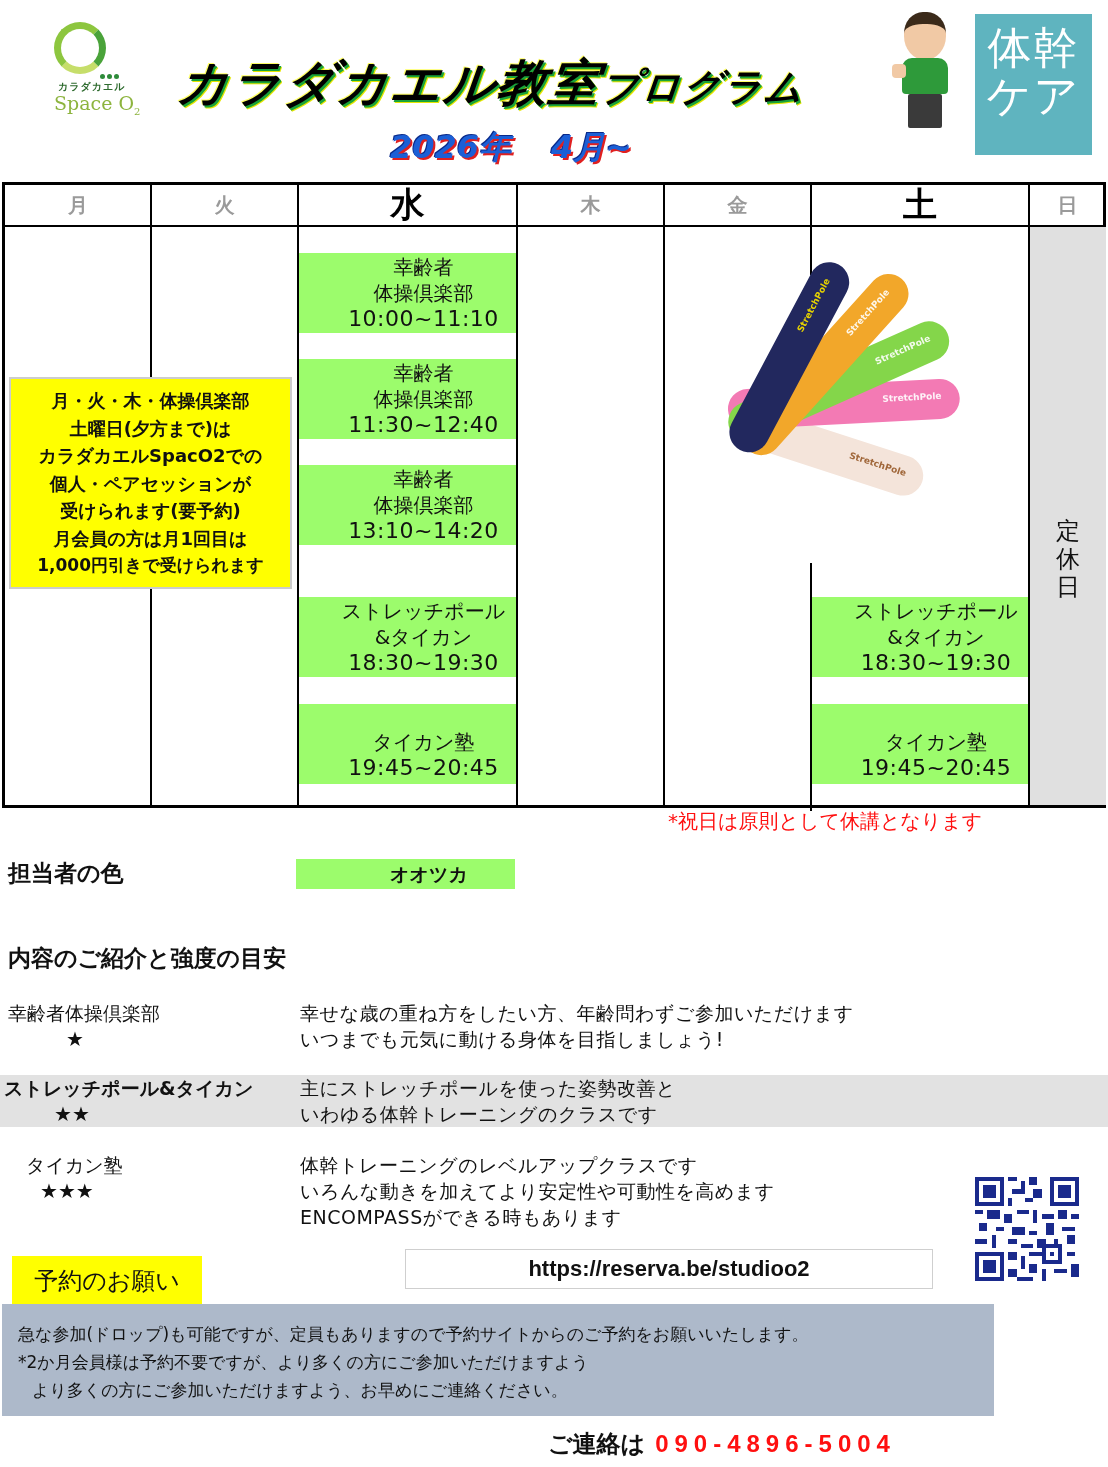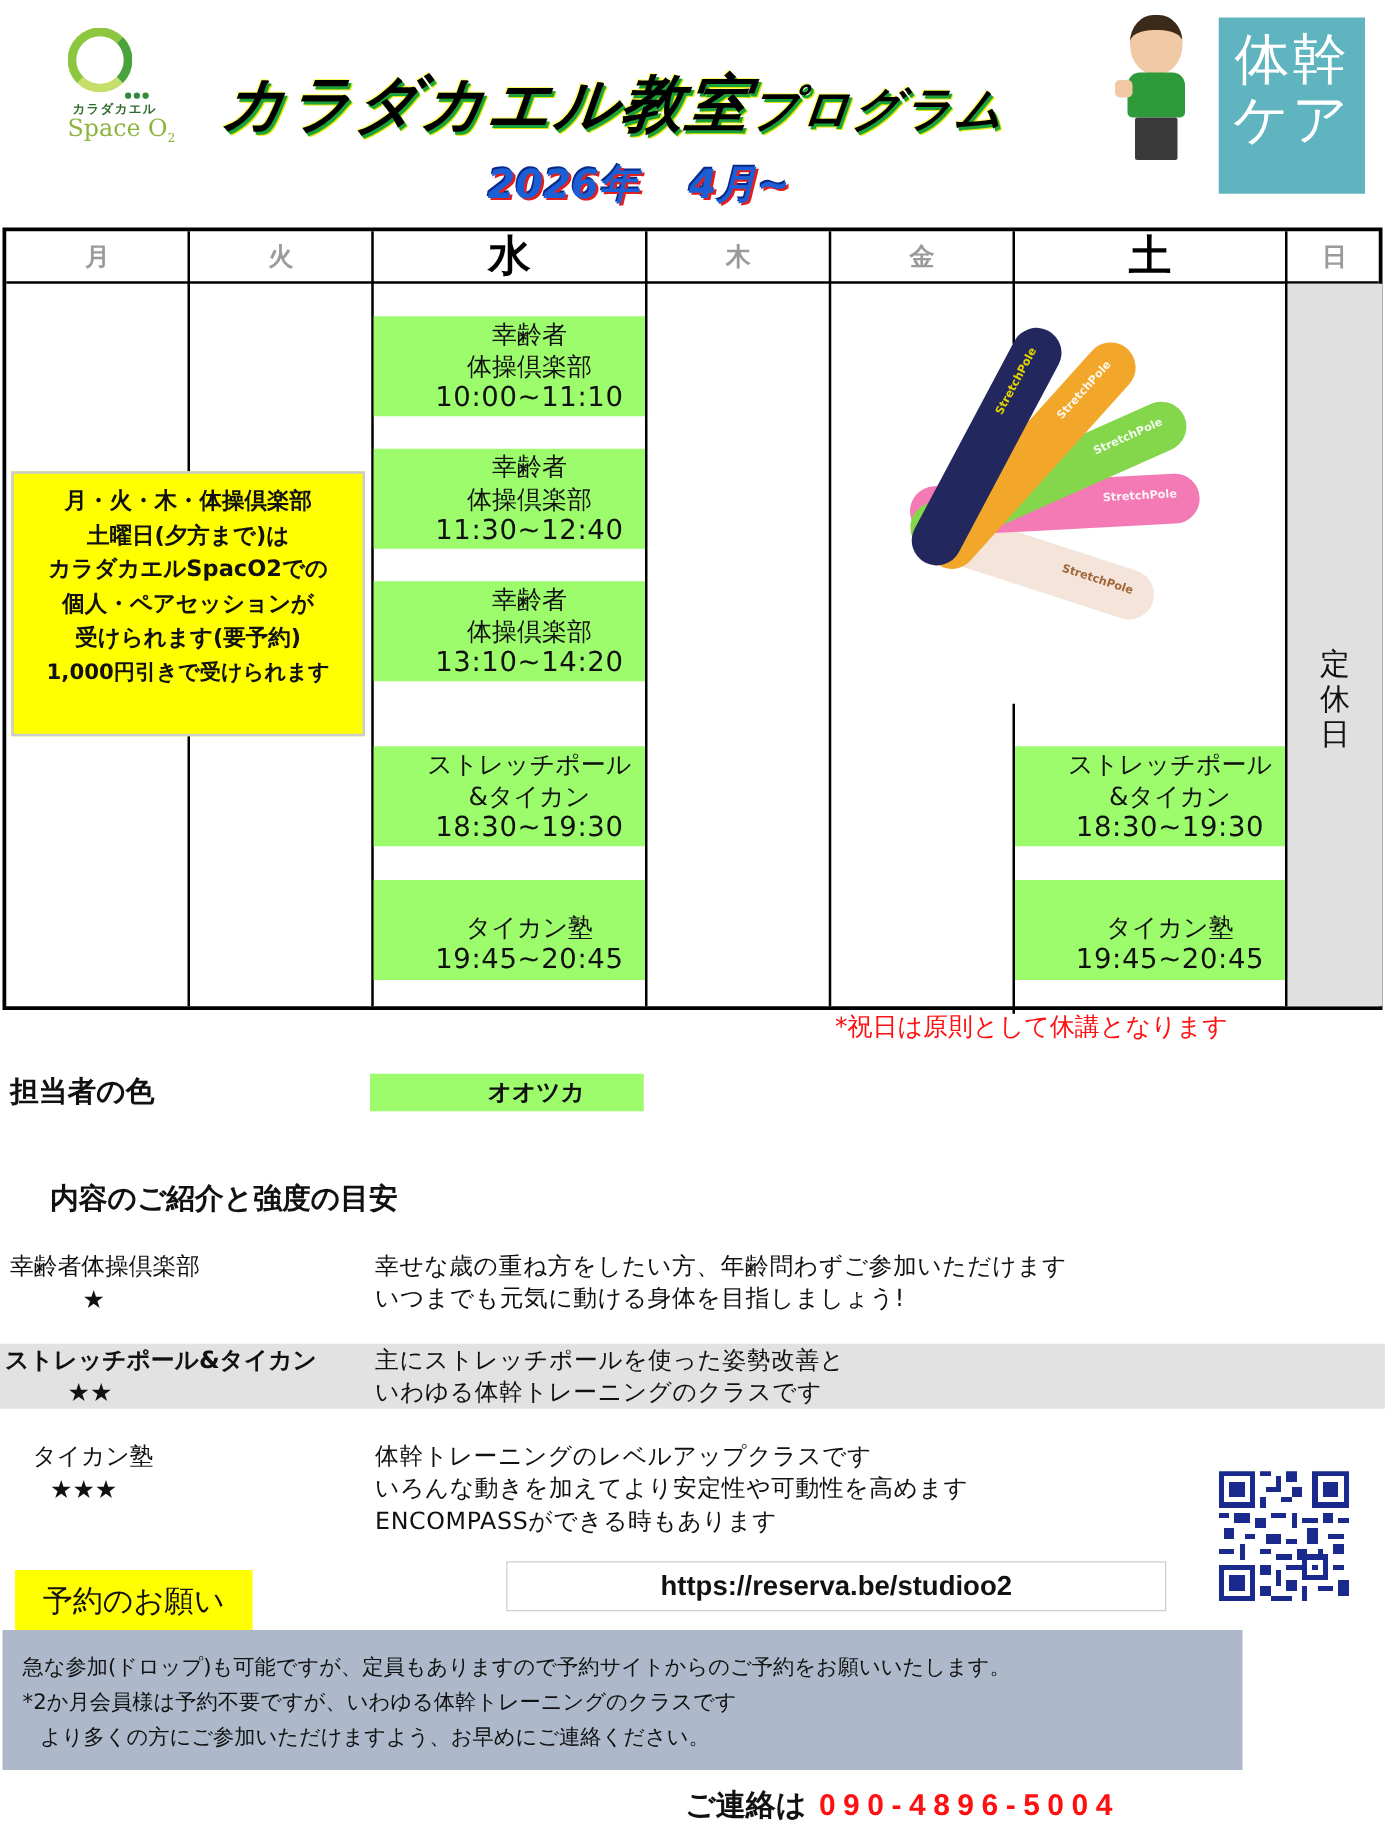--- a/index.html
+++ b/index.html
@@ -50,21 +50,21 @@
   .pole { position: absolute; height: 40px; border-radius: 20px; transform-origin: left center; }
   .pole .label { position: absolute; right: 18px; top: 12px; font-size: 9px; font-weight: bold; color: rgba(255,255,255,0.9); }
 
   .holiday-note { position: absolute; left: 668px; top: 808px; font-size: 20px; color: #ff1010; white-space: nowrap; }
 
   
   .staff-label { position: absolute; left: 8px; top: 858px; font-size: 23px; font-weight: bold; }
   .staff-chip { position: absolute; left: 296px; top: 859px; width: 219px; height: 30px; background: #9cfc6c; font-size: 19px; font-weight: bold; text-align: center; line-height: 30px; padding-left: 47px; }
 
   
-  .desc-title { position: absolute; left: 8px; top: 943px; font-size: 23px; font-weight: bold; margin-left: 32px; }
+  .desc-title { position: absolute; left: 8px; top: 943px; font-size: 23px; font-weight: bold; }
   .desc-row { position: absolute; left: 0; width: 1108px; }
   .desc-row.shaded { background: #e2e2e2; }
   .desc-name { position: absolute; font-size: 19px; line-height: 26px; white-space: nowrap; }
   .desc-stars { position: absolute; font-size: 20px; line-height: 26px; white-space: nowrap; }
   .desc-text { position: absolute; left: 300px; font-size: 19px; line-height: 26px; white-space: nowrap; letter-spacing: 0.5px; }
 
   .qr { position: absolute; left: 973px; top: 1177px; width: 108px; height: 104px; background: #fff; }
   .qr svg { width: 100%; height: 100%; }
 
   
@@ -163,20 +163,21 @@
       <div class="time">19:45~20:45</div>
   </div>
 </div>
 
 <div class="note-box">
   <div>月・火・木・体操倶楽部</div>
   <div>土曜日(夕方まで)は</div>
   <div>カラダカエルSpacO2での</div>
   <div>個人・ペアセッションが</div>
   <div>受けられます(要予約)</div>
+  <div>月会員の方は月1回目は</div>
   <div style="font-size:17px">1,000円引きで受けられます</div>
 </div>
 
 <div class="poles">
   <div class="pole" style="left:20px;top:150px;width:200px;background:#f4e4da;transform:rotate(18deg)">
       <span class="label" style="color:#a0673a">StretchPole</span>
     </div>
   <div class="pole" style="left:16px;top:140px;width:232px;background:#f37ab4;transform:rotate(-3deg)">
       <span class="label">StretchPole</span>
     </div>
@@ -276,19 +277,19 @@
         <rect x="10" y="24" width="4" height="1"></rect>
     </g>
   </svg>
 </div>
 
 <div class="reserve-tag">予約のお願い</div>
 <div class="url-box">https://reserva.be/studioo2</div>
 
 <div class="notice">
   <div>急な参加(ドロップ)も可能ですが、定員もありますので予約サイトからのご予約をお願いいたします。</div>
-  <div>*2か月会員様は予約不要ですが、いわゆる体幹トレーニングのクラスです</div>
+  <div>*2か月会員様は予約不要ですが、より多くの方にご参加いただけますよう</div>
   <div style="padding-left:14px">  より多くの方にご参加いただけますよう、お早めにご連絡ください。</div>
 </div>
 
 <div class="contact">
   <span>ご連絡は</span><span class="phone">090-4896-5004</span>
 </div>
 
 </body></html>

